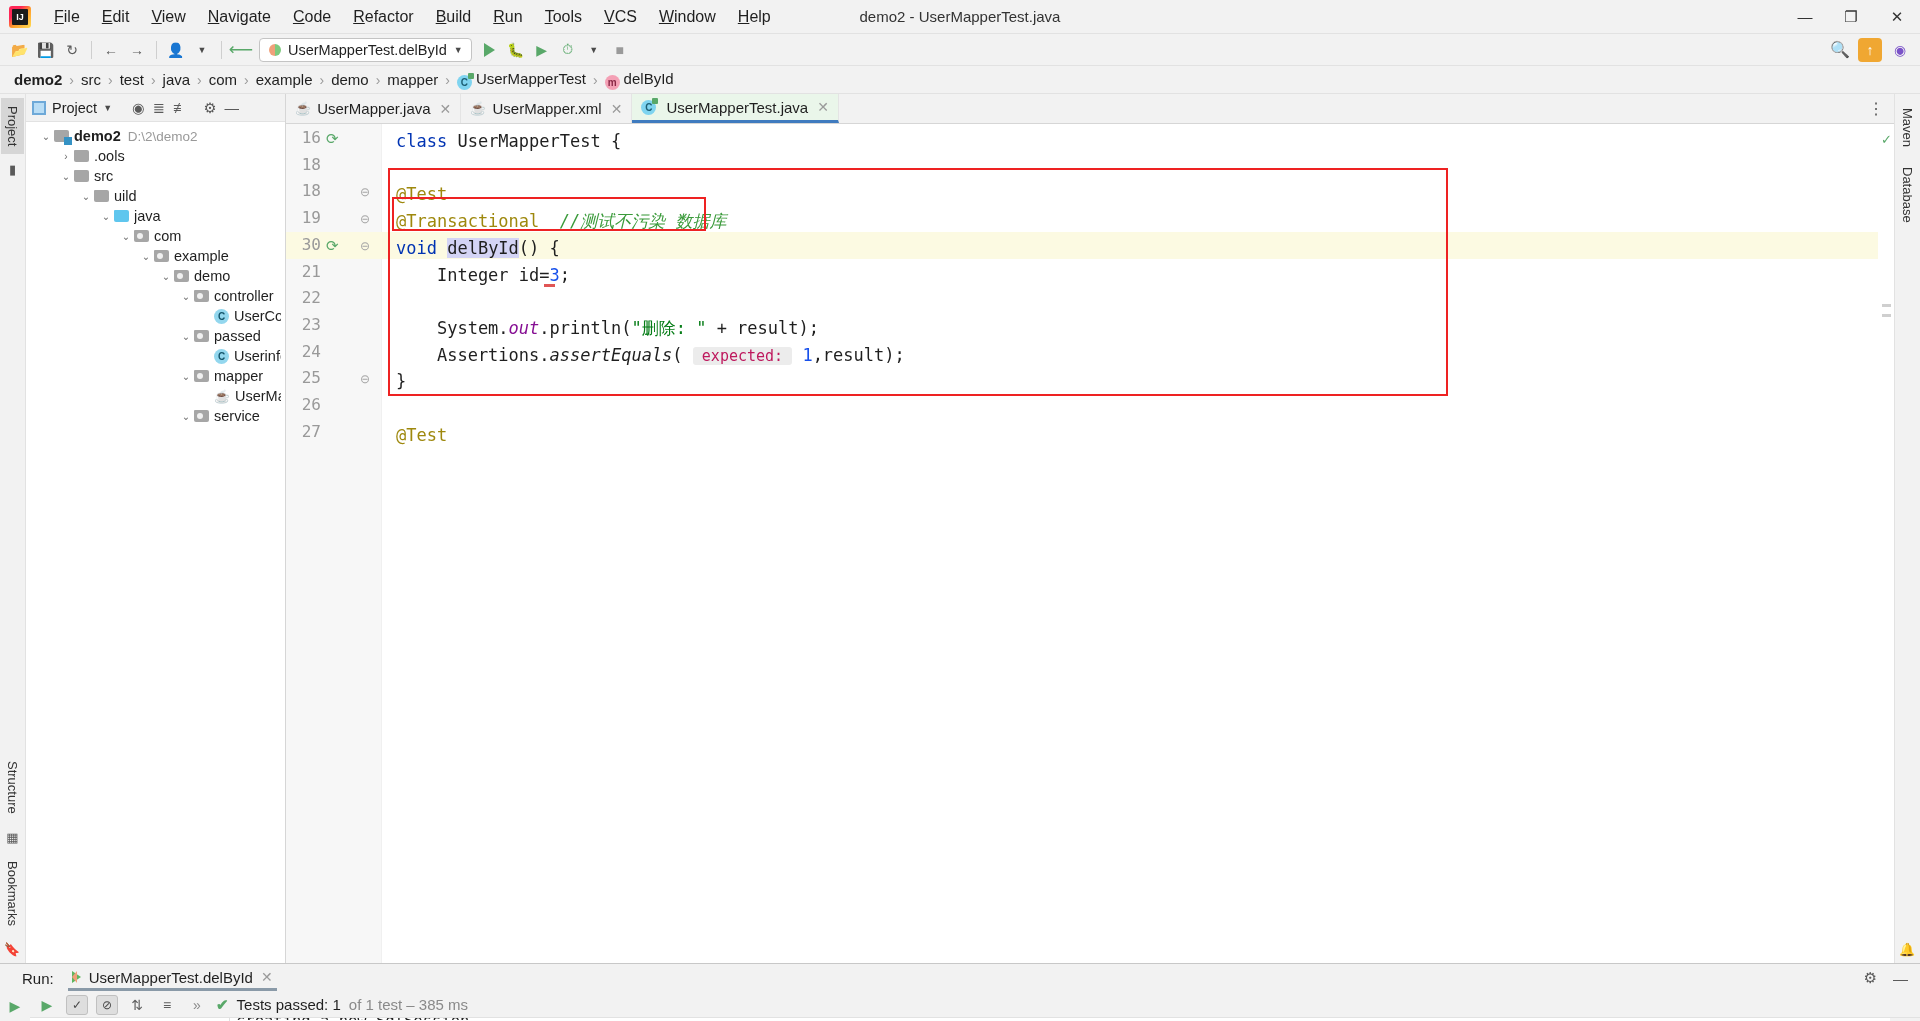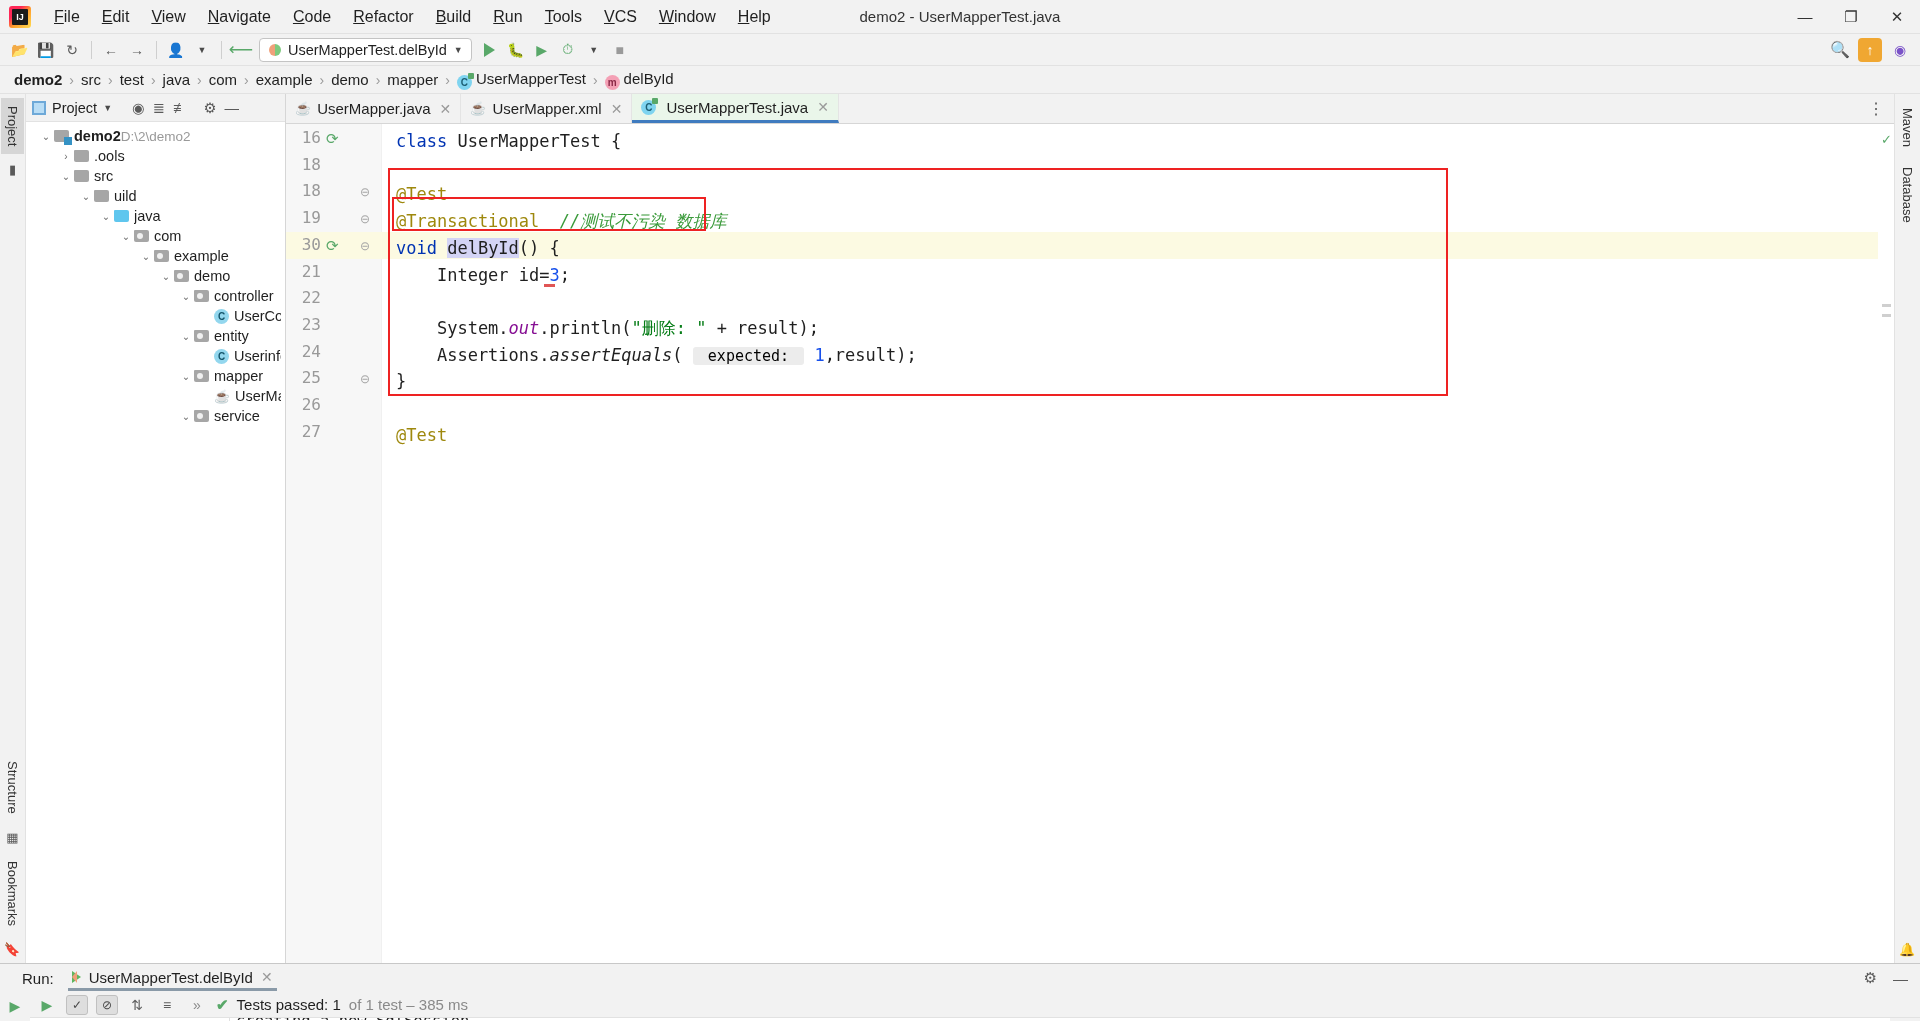--- a/index.html
+++ b/index.html
@@ -113,21 +113,21 @@
     position:relative;
   }
   .folder.src{ background:#5fc6ee; }
   .folder.pkg:after{
     content:"";position:absolute;left:3px;top:3px;width:6px;height:6px;background:#f0f0f0;border-radius:50%;
   }
   .folder.mod:after{
     content:"";position:absolute;right:-3px;bottom:-3px;width:8px;height:8px;background:#3592c4;
   }
   .tlabel{ overflow:hidden;text-overflow:clip;}
-  .tpath{ color:#999;font-size:13.5px;text-align:center;}
+  .tpath{ color:#999;margin-left:7px;font-size:13.5px;text-align:center;}
   .cls-ic{
     width:15px;height:15px;border-radius:50%;background:#93d7ee;color:#14556b;font-size:10px;
     font-weight:bold;line-height:15px;text-align:center;margin-right:5px;flex:none;
   }
   .javafile-ic{
     width:16px;height:14px;margin-right:5px;flex:none;display:flex;align-items:center;justify-content:center;
     font-size:13px;
   }
 
   
@@ -157,21 +157,21 @@
   .k{color:#0033b3;}
   .anno{color:#9e880d;}
   .cmt{color:#3a9a3a;font-style:italic;}
   .str{color:#067d17;}
   .num{color:#1750eb;}
   .fld{color:#871094;}
   .mth{color:#1f1f1f;}
   .italic{font-style:italic;}
   .hl-line{ position:absolute;left:0;right:0;height:27px;background:#fcfae2;}
   .sel{ background:#d4d4f5;}
-  .hint{ background:#ececec;color:#000000;border-radius:3px;padding:0 15px;font-size:15px;margin-top:40px;}
+  .hint{ background:#ececec;color:#be185d;border-radius:3px;padding:0 9px;font-size:15px;margin-top:40px;}
   .redbox{ position:absolute;border:2px solid #ee2222;pointer-events:none;}
   .err-underline{position:absolute;height:3px;background:#e05555;}
 
   #right-gutter{width:16px;background:#fff;flex:none;position:relative;}
   .rg-mark{position:absolute;right:3px;width:9px;height:3px;background:#cfcfcf;}
   .rg-check{position:absolute;top:8px;right:2px;color:#59a869;font-size:13px;}
 
   
   .rrail{ width:26px;background:#f2f2f2;border-left:1px solid #e2e2e2;flex:none;
     display:flex;flex-direction:column;align-items:center;padding-top:6px;gap:4px;}
@@ -367,21 +367,21 @@
           <span class="tlabel">controller</span>
         </div>
         <div class="tnode" style="padding-left: 172px;">
           <span class="tw"></span>
           <span class="cls-ic">C</span>
           <span class="tlabel">UserController</span>
         </div>
         <div class="tnode" style="padding-left: 152px;">
           <span class="tw">⌄</span>
           <span class="folder pkg"></span>
-          <span class="tlabel">entity</span>
+          <span class="tlabel">passed</span>
         </div>
         <div class="tnode" style="padding-left: 172px;">
           <span class="tw"></span>
           <span class="cls-ic">C</span>
           <span class="tlabel">Userinfo</span>
         </div>
         <div class="tnode" style="padding-left: 152px;">
           <span class="tw">⌄</span>
           <span class="folder pkg"></span>
           <span class="tlabel">mapper</span>

